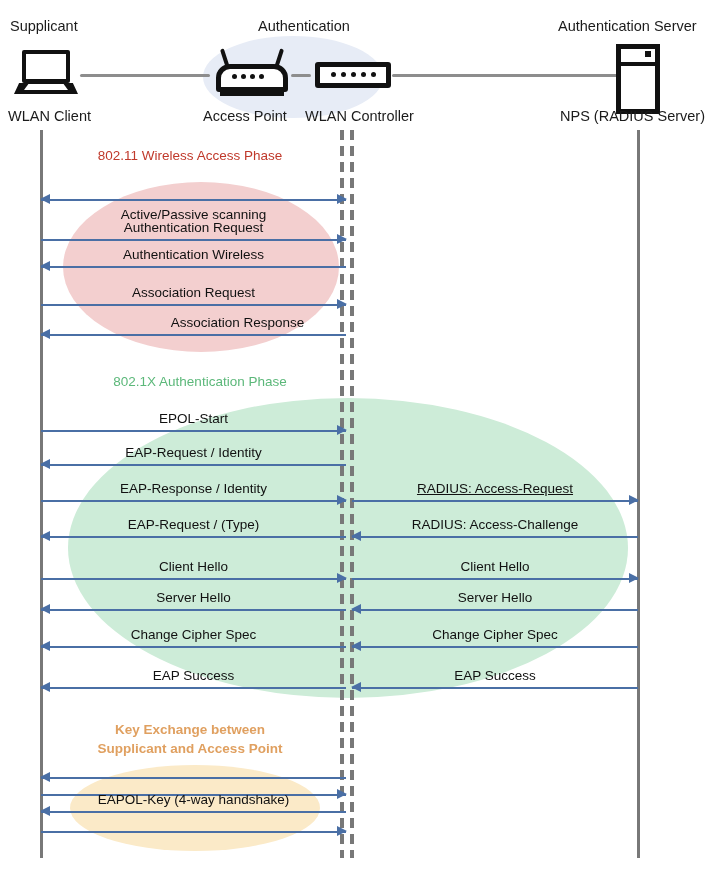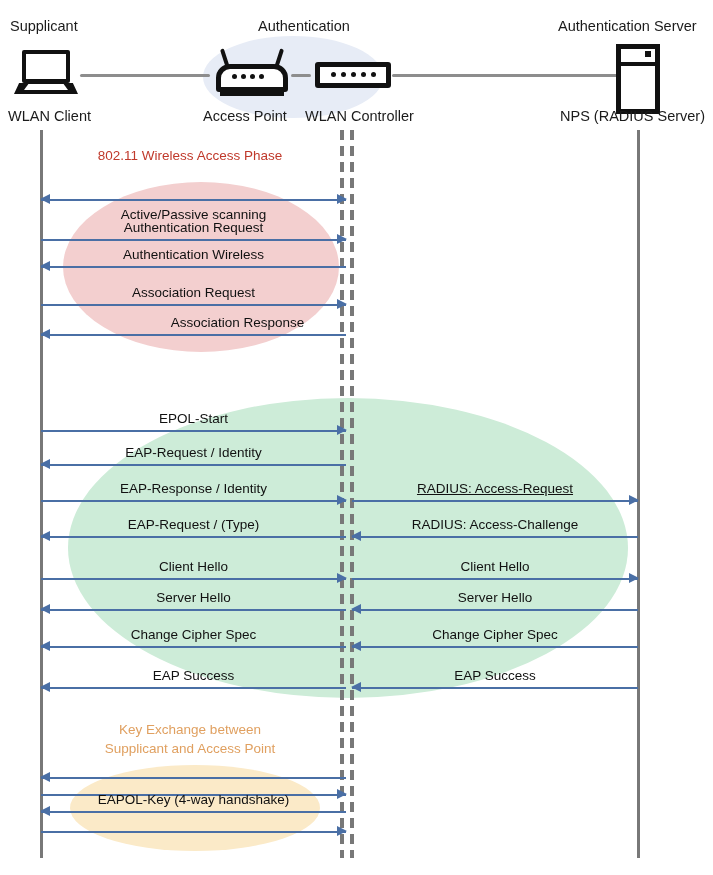--- a/index.html
+++ b/index.html
@@ -128,21 +128,22 @@
   <div class="phase-blob" style="left:63px;top:182px;width:276px;height:170px;background:#f3cfcf;"></div>
   <div class="phase-blob" style="left:68px;top:398px;width:560px;height:300px;background:#cdecd8;"></div>
   <div class="phase-blob" style="left:70px;top:765px;width:250px;height:86px;background:#fbeac8;"></div>
 
   <div class="lifeline" style="left:40px;top:130px;height:728px;"></div>
   <div class="lifeline-dashed" style="left:340px;top:130px;height:728px;"></div>
   <div class="lifeline-dashed" style="left:350px;top:130px;height:728px;"></div>
   <div class="lifeline" style="left:637px;top:130px;height:728px;"></div>
 
   <div class="phase-caption" style="left:80px;top:146px;width:220px;color:#c0392b;">802.11 Wireless Access Phase</div>
-  <div class="phase-caption" style="left:90px;top:720px;width:200px;color:#e0a060;">Key Exchange between
+  <div class="phase-caption" style="left:95px;top:372px;width:210px;color:#5cb87a;">802.1X Authentication Phase</div>
+  <div class="phase-caption" style="left:90px;top:720px;width:200px;color:#e0a060;font-weight:bold;">Key Exchange between
 Supplicant and Access Point</div>
 
   <div id="left-messages">
       <div class="msg" style="left: 41px; top: 199px; width: 305px;">
         <div class="line"></div>
         <div class="arrow-head right"></div>
         <div class="arrow-head left"></div>
         <div class="msg-label" style="left: 50%; top: -4px; margin-top: 27px;">Active/Passive scanning</div>
       </div>
       <div class="msg" style="left: 41px; top: 239px; width: 305px;">

